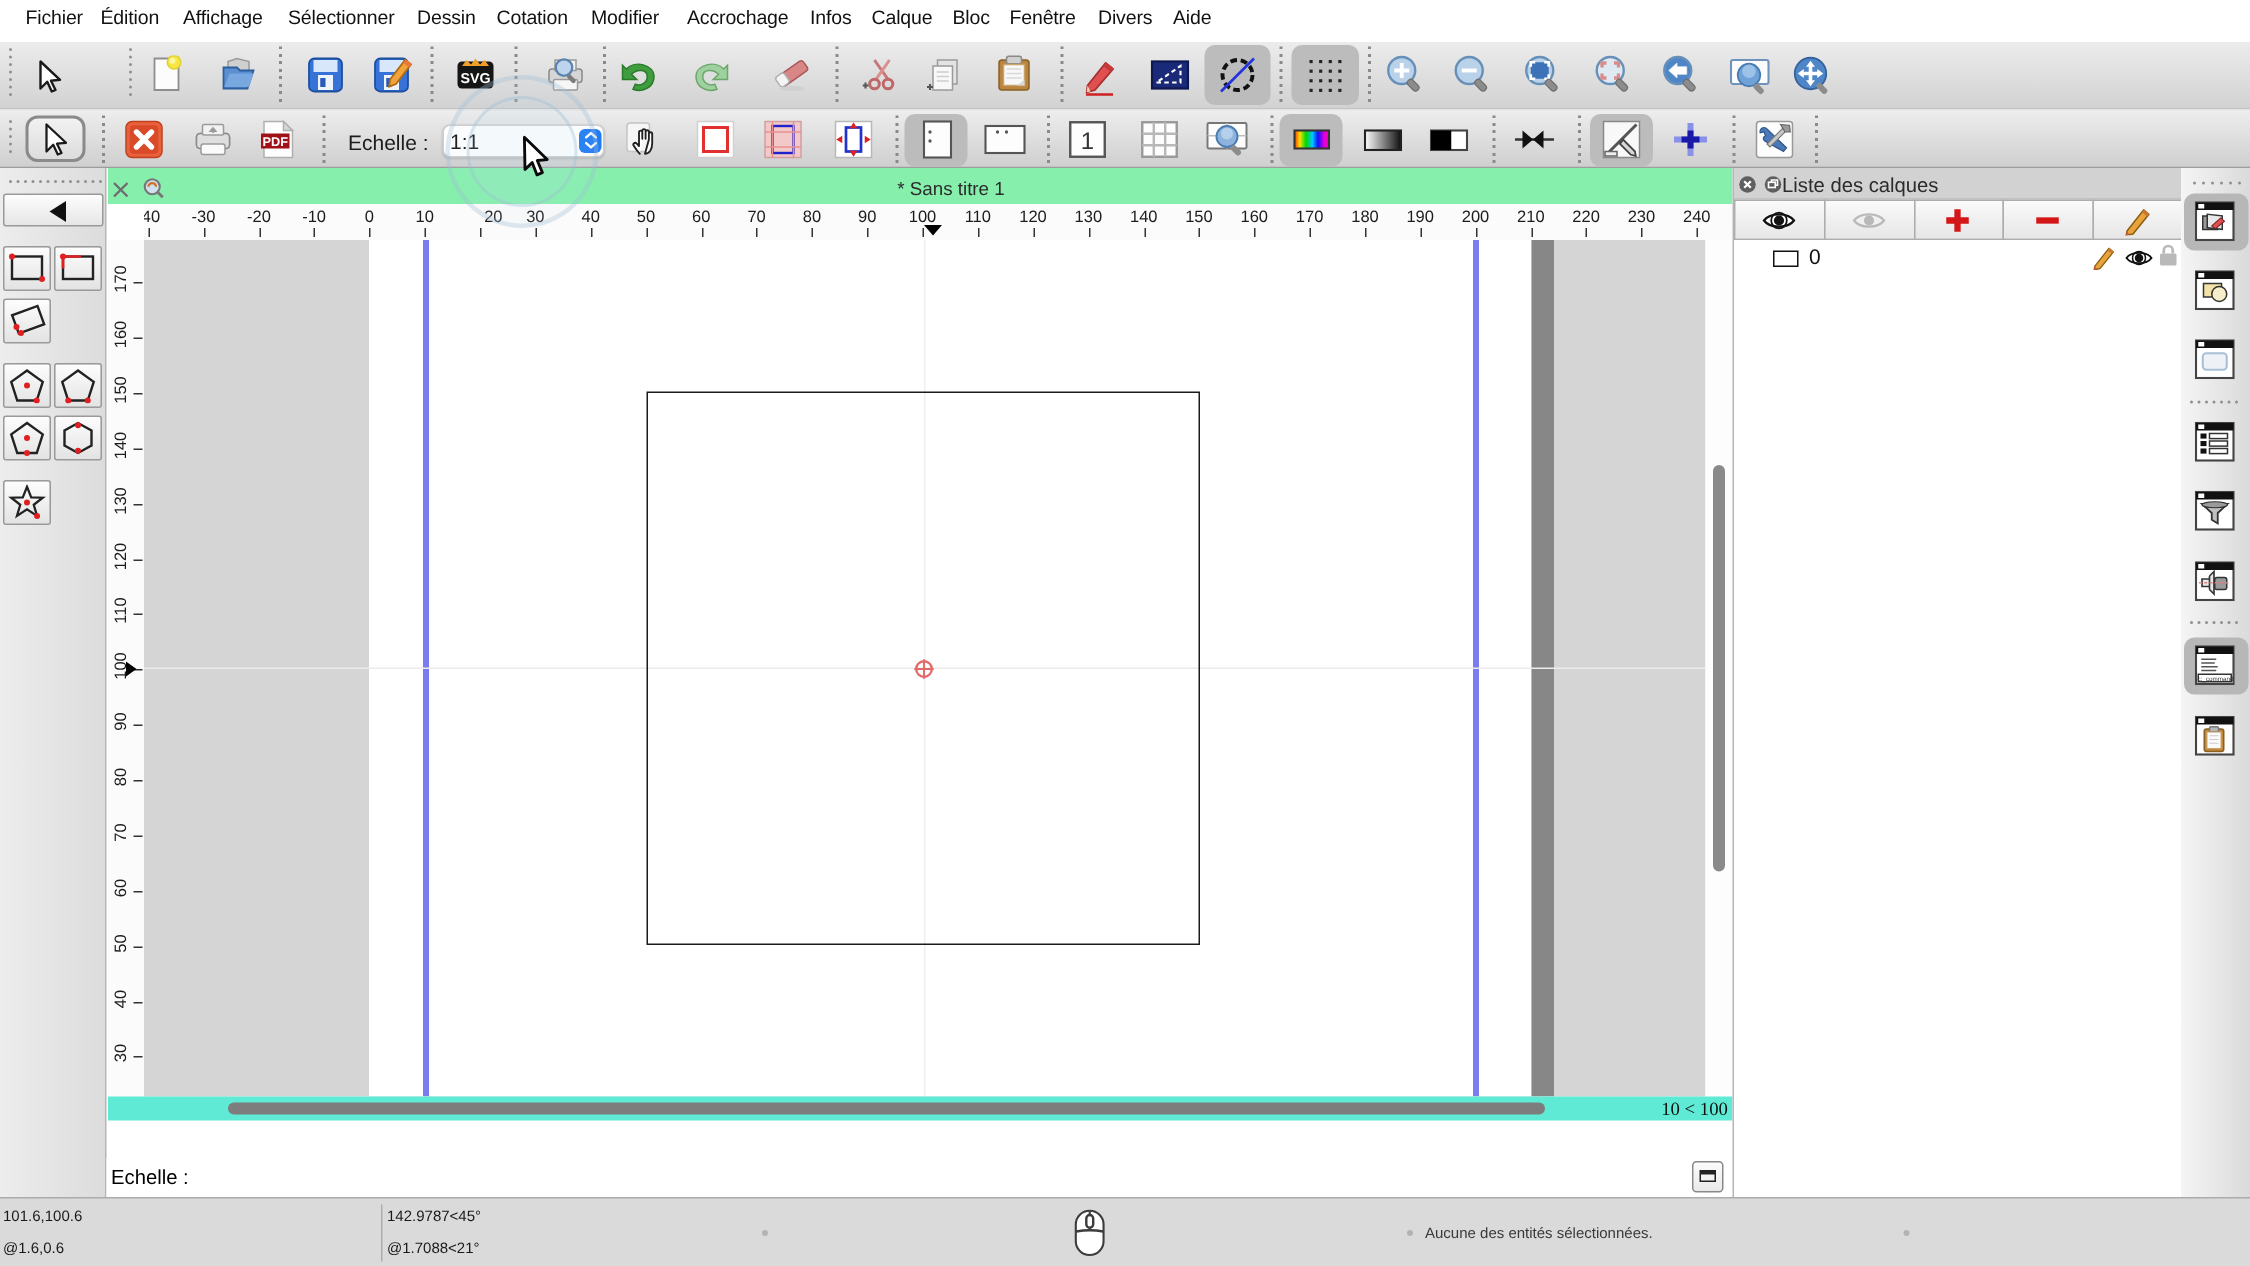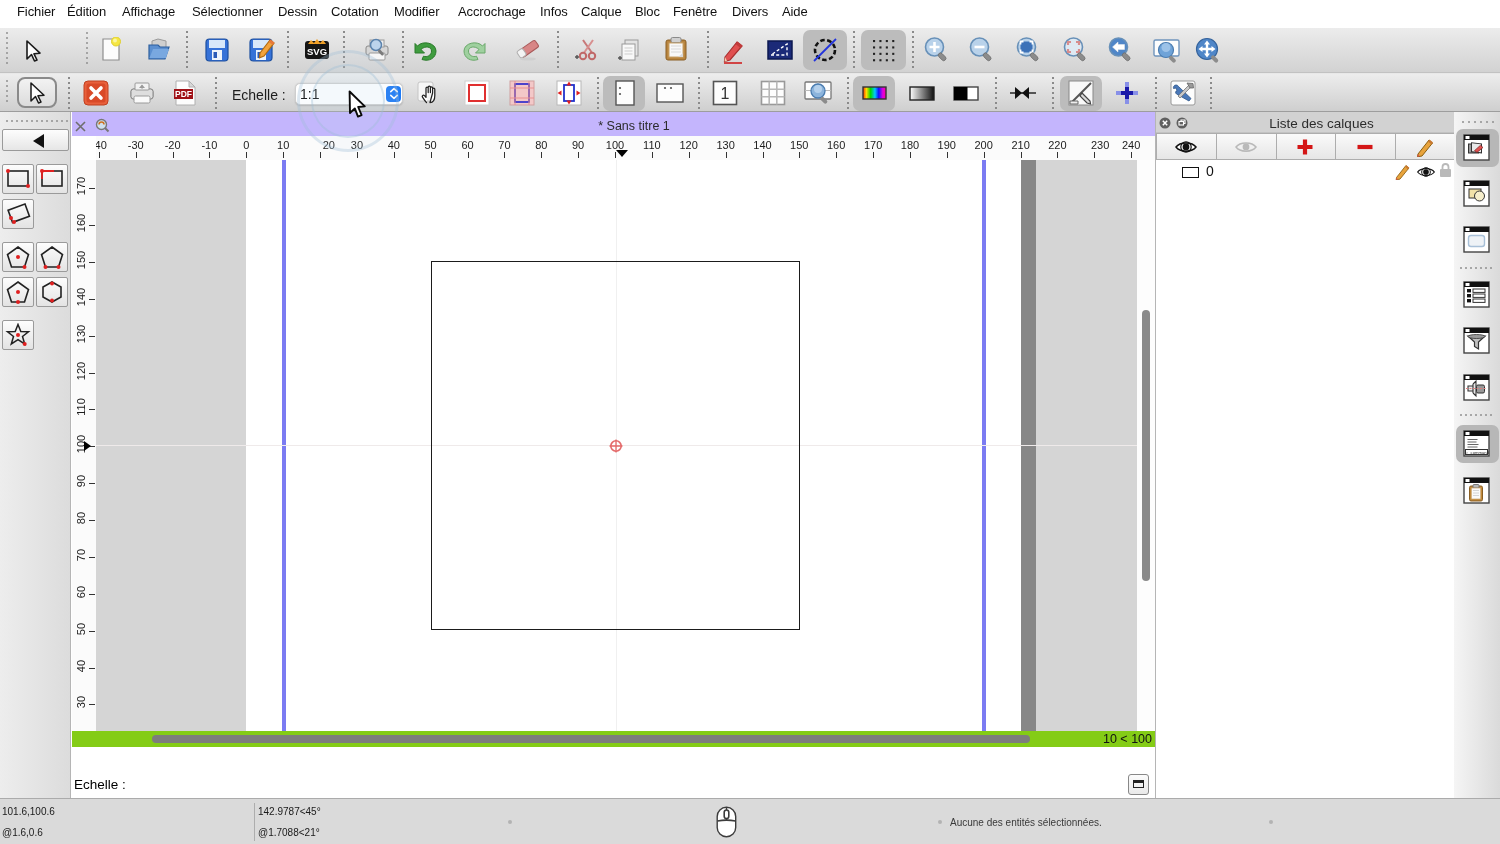--- a/index.html
+++ b/index.html
@@ -13,32 +13,32 @@
 #tb1 { left:0; top:28px; width:1500px; height:45px; background:linear-gradient(#ececec,#d2d2d2); border-bottom:1px solid #c2c2c2; }
 #tb2 { left:0; top:73px; width:1500px; height:39px; background:linear-gradient(#ededed,#cfcfcf); border-top:1px solid #e8e8e8; border-bottom:1px solid #9d9d9d; }
 .ticon { position:absolute; }
 .vsep { position:absolute; width:2px; background-image:repeating-linear-gradient(to bottom,#8a8a8a 0,#8a8a8a 2px,transparent 2px,transparent 5px); }
 .tb1sep { top:3px; height:38px; }
 .tb2sep { top:3px; height:32px; }
 .activebg { position:absolute; background:#bcbcbc; border-radius:7px; }
 
 #leftdock { left:0; top:112px; width:71px; height:686px; background:linear-gradient(90deg,#ededed,#dcdcdc); border-right:1px solid #b5b5b5; }
 .lbtn { position:absolute; width:32px; height:30px; background:linear-gradient(#fdfdfd,#e3e3e3); border:1px solid #9a9a9a; border-radius:2px; }
-#cvtitle { left:72px; top:112px; width:1083px; height:24px; background:#c4b5fd;padding-left:34px; }
+#cvtitle { left:72px; top:112px; width:1083px; height:24px; background:#86efac;padding-left:34px; }
 #cvtitle .t { position:absolute; left:0; width:100%; text-align:center; top:7px; font-size:12.5px; color:#2c2c2c; }
 #rulerh { left:96px; top:136px; width:1059px; height:24px; background:#fbfbfb; overflow:hidden; }
 #rulerv { left:72px; top:160px; width:24px; height:571px; background:#fbfbfb; overflow:hidden; }
 #canvas { left:96px; top:160px; width:1041px; height:571px; background:#d5d5d5; overflow:hidden; }
 #paper { position:absolute; left:150.3px; top:0; width:774.3px; height:571px; background:#ffffff; }
 #pshadow { position:absolute; left:925px; top:0; width:15px; height:571px; background:#878787; }
 .guide { position:absolute; top:0; width:4px; height:571px; background:#7b7bf2; }
 #drawrect { position:absolute; border:1.2px solid #1b1b1b; background:transparent; }
 #scrollgut { left:1137px; top:160px; width:18px; height:571px; background:#fdfdfd; }
 #vthumb { position:absolute; left:5px; top:150px; width:8px; height:271px; background:#8a8a8a; border-radius:4px; }
-#hscroll { left:72px; top:731px; width:1083px; height:16px; background:#84cc16; }
+#hscroll { left:72px; top:731px; width:1083px; height:16px; background:#5eead4;font-family:Liberation Serif, serif; }
 #hthumb { position:absolute; left:80px; top:4px; width:878px; height:8px; background:#7d7d7d; border-radius:4px; }
 #gridinfo { position:absolute; right:3px; top:1px; font-size:12.5px; color:#111; }
 #cmdhist { left:71px; top:747px; width:1084px; height:24px; background:#ffffff; border-top:1px solid #b9b9b9; border-bottom:1px solid #ababab; font-size:13px; color:#2222cc; }
 #cmdline { left:71px; top:772px; width:1084px; height:26px; background:#ffffff; font-size:13.5px; color:#000; }
 #rpanel { left:1155px; top:112px; width:299px; height:686px; background:#ffffff; border-left:1px solid #b5b5b5; }
 .rpcell { position:absolute; height:27px; background:linear-gradient(#fafafa,#e6e6e6); border:1px solid #adadad; }
 #rstrip { left:1454px; top:112px; width:46px; height:686px; background:linear-gradient(90deg,#f5f5f5,#dadada); }
 .rbtn-active { position:absolute; left:2px; width:43px; background:#b7b7b7; border-radius:7px; }
 
 #statusbar { left:0; top:798px; width:1500px; height:46px; background:#dadada; border-top:1px solid #ababab; font-size:10px; color:#1a1a1a; }
@@ -513,21 +513,21 @@
 <div class="rlbl" style="left:799.0px;top:3px;width:30px;text-align:center">180</div>
 <div class="rtick" style="left:814.0px;top:16px"></div>
 <div class="rlbl" style="left:835.8px;top:3px;width:30px;text-align:center">190</div>
 <div class="rtick" style="left:850.8px;top:16px"></div>
 <div class="rlbl" style="left:872.7px;top:3px;width:30px;text-align:center">200</div>
 <div class="rtick" style="left:887.7px;top:16px"></div>
 <div class="rlbl" style="left:909.6px;top:3px;width:30px;text-align:center">210</div>
 <div class="rtick" style="left:924.6px;top:16px"></div>
 <div class="rlbl" style="left:946.4px;top:3px;width:30px;text-align:center">220</div>
 <div class="rtick" style="left:961.4px;top:16px"></div>
-<div class="rlbl" style="left:983.3px;top:3px;width:30px;text-align:right">230</div>
+<div class="rlbl" style="left:983.3px;top:3px;width:30px;text-align:center">230</div>
 <div class="rtick" style="left:998.3px;top:16px"></div>
 <div class="rlbl" style="left:1020.2px;top:3px;width:30px;text-align:center">240</div>
 <div class="rtick" style="left:1035.2px;top:16px"></div>
 <div style="position:absolute;left:519.5px;top:14px;width:0;height:0;border-left:6px solid transparent;border-right:6px solid transparent;border-top:7.5px solid #000"></div>
     </div>
   <div id="rulerv" class="abs">
       <div class="vlbl" style="left:-6px;top:536.4px">30</div>
 <div class="vtick" style="left:17px;top:544.4px"></div>
 <div class="vlbl" style="left:-6px;top:499.5px">40</div>
 <div class="vtick" style="left:17px;top:507.5px"></div>
@@ -591,21 +591,21 @@
 
   <div id="rpanel" class="abs">
       <div style="position:absolute;left:0;top:0;width:299px;height:21px;background:#d2d2d2;border-bottom:1px solid #c2c2c2"></div>
 <svg style="position:absolute;left:3px;top:5px" width="34" height="12" viewBox="0 0 34 12">
         <circle cx="6" cy="6" r="5.5" fill="#5f5f5f"></circle>
         <path d="M3.8 3.8 L8.2 8.2 M8.2 3.8 L3.8 8.2" stroke="#fff" stroke-width="1.5"></path>
         <circle cx="23" cy="6" r="5.5" fill="#5f5f5f"></circle>
         <rect x="20" y="4.5" width="4.5" height="3.5" fill="none" stroke="#fff" stroke-width="1.1"></rect>
         <path d="M22 4.5 V3 H26 V6.5 H24.5" fill="none" stroke="#fff" stroke-width="1.1"></path>
       </svg>
-<div style="position:absolute;left:0;top:4px;width:299px;text-align:center;text-indent:32px;font-size:13.5px;color:#2c2c2c">Liste des calques</div>
+<div style="position:absolute;left:0;top:4px;width:299px;text-align:left;text-indent:32px;font-size:13.5px;color:#2c2c2c">Liste des calques</div>
 <div class="rpcell" style="left:0.0px;top:21px;width:60.8px"></div>
 <div style="position:absolute;left:0.0px;top:21px;width:59.8px;height:27px;display:flex;align-items:center;justify-content:center">
         <svg width="24" height="16" viewBox="0 0 24 16">
           <path d="M2 8 C6 2.5 18 2.5 22 8 C18 13.5 6 13.5 2 8 Z" fill="#fff" stroke="#111" stroke-width="1.5"></path>
           <circle cx="12" cy="8" r="3.4" fill="#111"></circle>
           <circle cx="12" cy="8" r="5.2" fill="none" stroke="#111" stroke-width="1.2"></circle>
         </svg>
       </div>
 <div class="rpcell" style="left:59.8px;top:21px;width:60.8px"></div>
 <div style="position:absolute;left:59.8px;top:21px;width:59.8px;height:27px;display:flex;align-items:center;justify-content:center">

